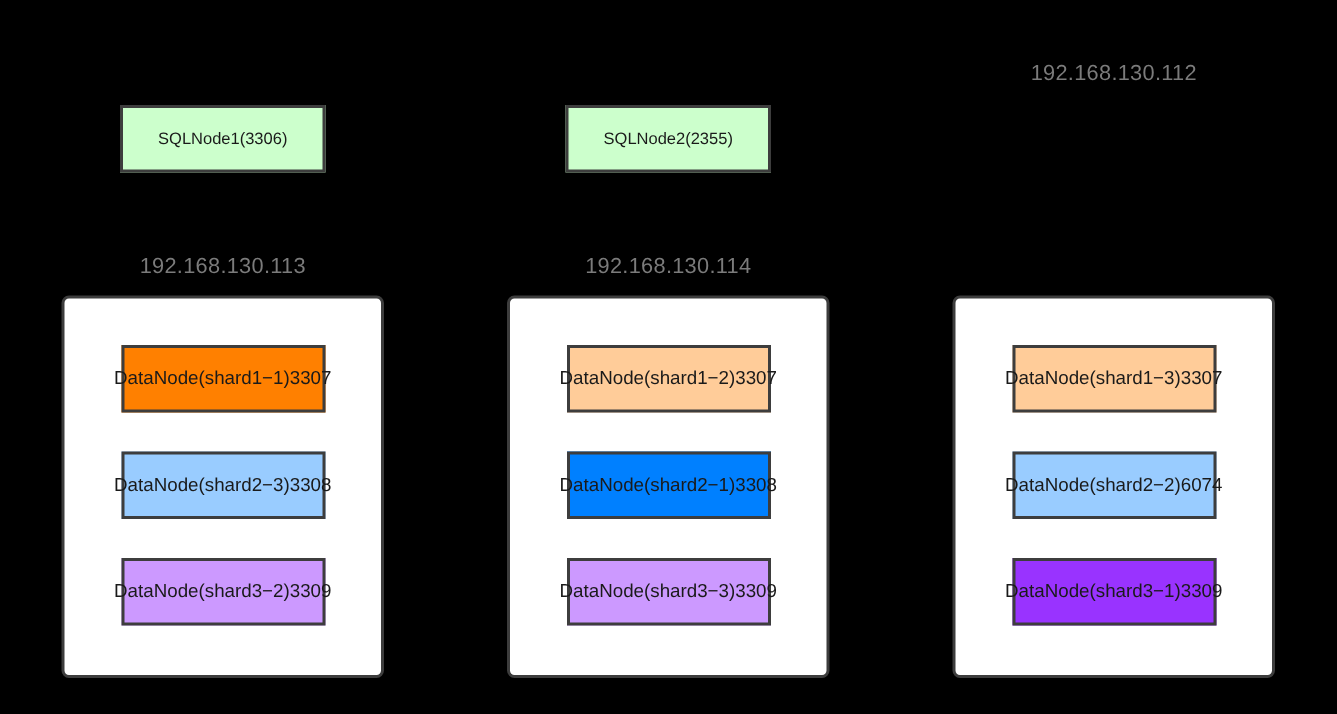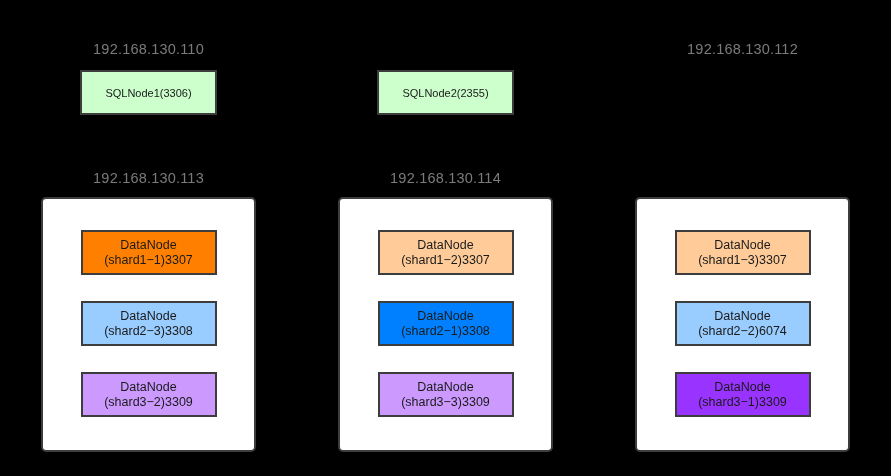--- a/index.html
+++ b/index.html
@@ -95,38 +95,36 @@
     gap: 26px;
   }
 
   
   .data-node {
     width: 136px;
     height: 45px;
     box-sizing: border-box;
     border: 2px solid #3d3d3d;
     display: flex;
-    flex-direction: column;
     align-items: center;
     justify-content: center;
     color: #1a1a1a;
     font-size: 12.5px;
     line-height: 15px;
     white-space: nowrap;
   }
   .data-node .l1 { display: block; }
   .data-node .l2 { display: block; text-align: center; }
 </style>
 </head>
 <body>
 
 <div class="canvas">
 
   <div class="col col-0">
-    <div class="ip-label ip-row1">192.168.130.110</div>
     <div class="sql-wrap">
       <div class="sql-node">
         <span>SQLNode1(3306)</span>
       </div>
     </div>
 
     <div class="ip-label ip-row2">192.168.130.113</div>
     <div class="host-wrap">
       <div class="host-box">
         <div class="data-node" style="background-color: rgb(255, 128, 0);">

